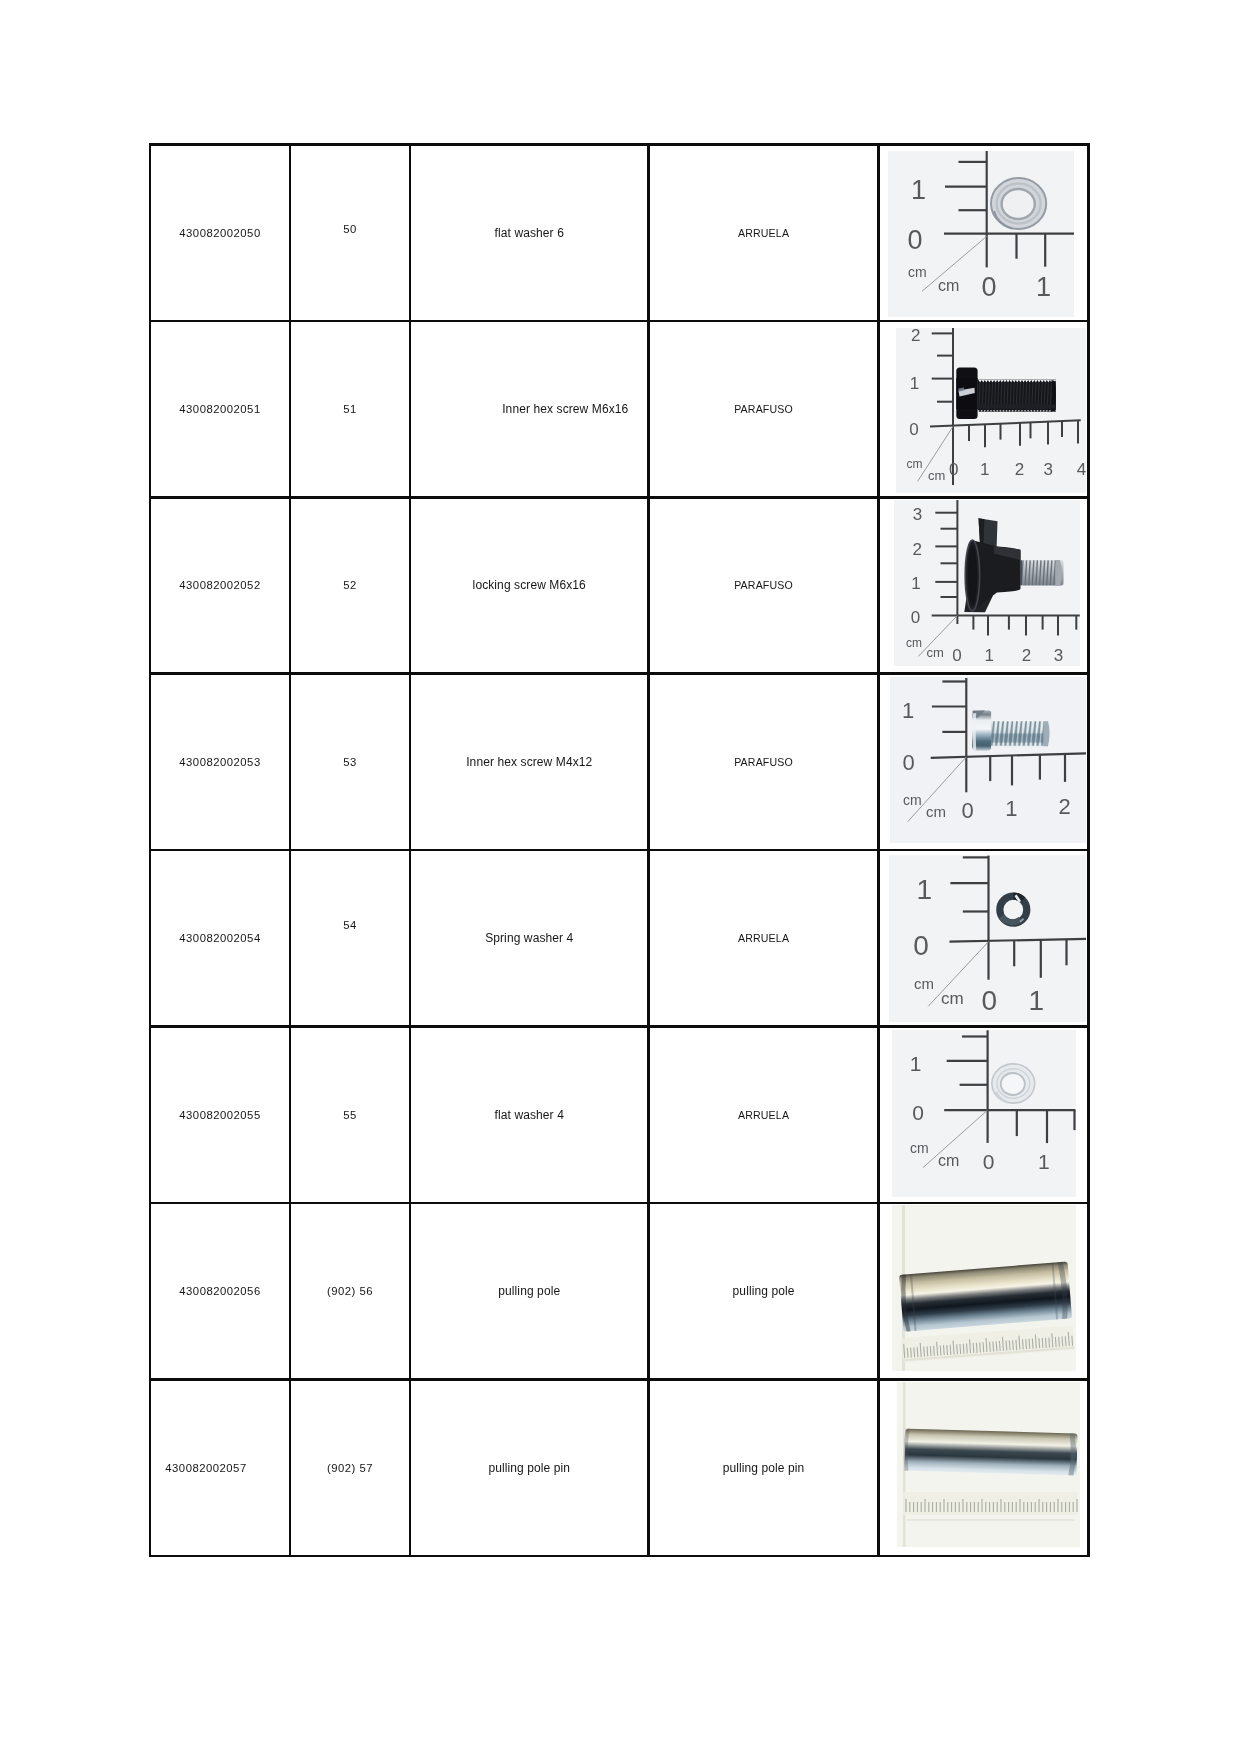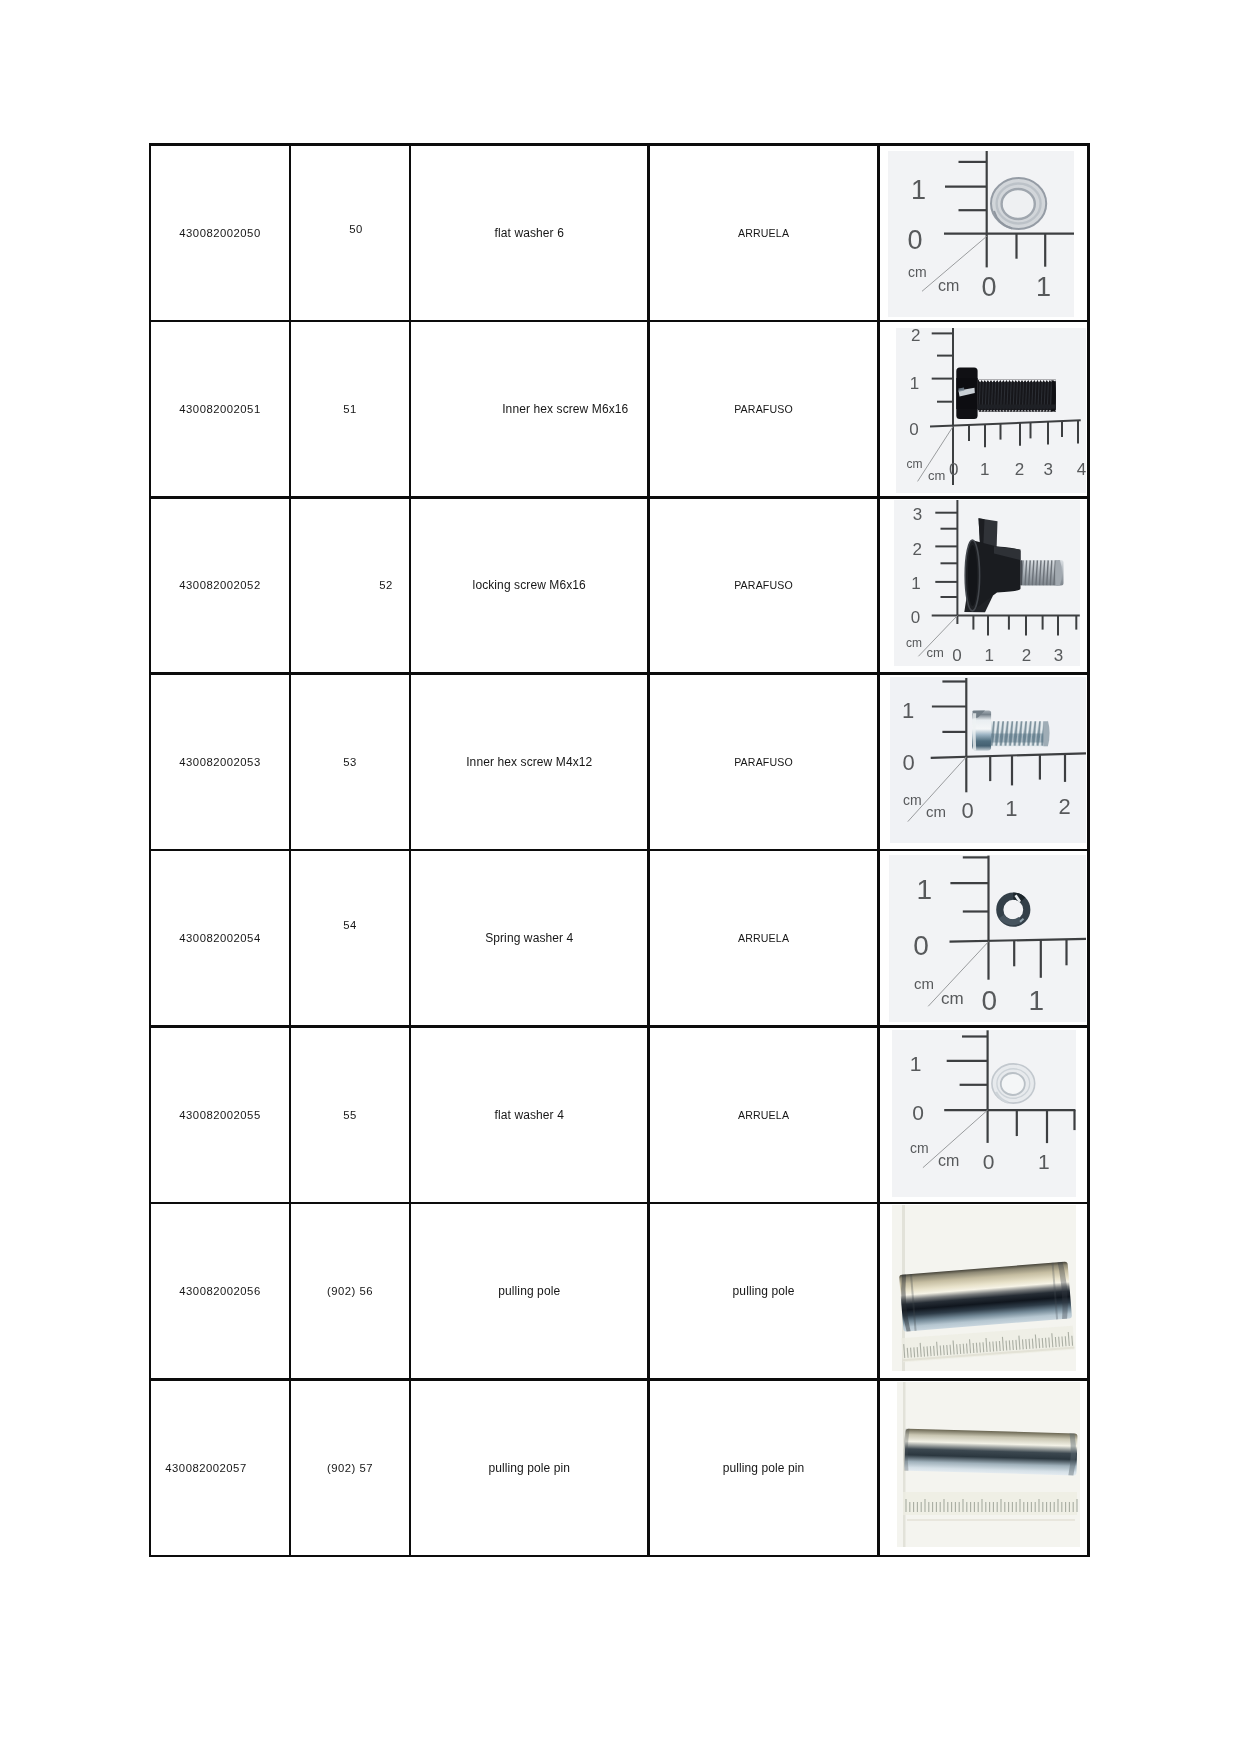--- a/index.html
+++ b/index.html
@@ -40,37 +40,37 @@
 
 <div class="hl" style="left:148.70px;top:1201.80px;width:941.10px;height:2.6px"></div>
 
 <div class="hl" style="left:148.70px;top:1378.25px;width:941.10px;height:2.6px"></div>
 
 <div class="hl" style="left:148.70px;top:1554.70px;width:941.10px;height:2.6px"></div>
 </div>
 
 <div class="cell" style="left:150.0px;top:144.4px;width:140.0px;height:176.5px;font-size:11.3px;letter-spacing:0.5px;">430082002050</div>
 
-<div class="cell" style="left:290.0px;top:144.4px;width:120.0px;height:170px;font-size:11.3px;letter-spacing:0.5px;padding-left:6px;">50</div>
+<div class="cell" style="left:290.0px;top:144.4px;width:120.0px;height:170px;font-size:11.3px;letter-spacing:0.5px;">50</div>
 
 <div class="cell" style="left:410.0px;top:144.4px;width:238.5px;height:176.5px;font-size:12px;letter-spacing:0.1px;">flat washer 6</div>
 
 <div class="cell" style="left:648.5px;top:144.4px;width:230.1px;height:176.5px;font-size:10.6px;letter-spacing:0.15px;">ARRUELA</div>
 
 <div class="cell" style="left:150.0px;top:320.9px;width:140.0px;height:176.4px;font-size:11.3px;letter-spacing:0.5px;">430082002051</div>
 
 <div class="cell" style="left:290.0px;top:320.9px;width:120.0px;height:176.4px;font-size:11.3px;letter-spacing:0.5px;">51</div>
 
 <div class="cell" style="left:410.0px;top:320.9px;width:238.5px;height:176.4px;font-size:12px;letter-spacing:0.1px;margin-left:36px;">Inner hex screw M6x16</div>
 
 <div class="cell" style="left:648.5px;top:320.9px;width:230.1px;height:176.4px;font-size:10.6px;letter-spacing:0.15px;">PARAFUSO</div>
 
 <div class="cell" style="left:150.0px;top:497.3px;width:140.0px;height:176.4px;font-size:11.3px;letter-spacing:0.5px;">430082002052</div>
 
-<div class="cell" style="left:290.0px;top:497.3px;width:120.0px;height:176.4px;font-size:11.3px;letter-spacing:0.5px;padding-left:36px;">52</div>
+<div class="cell" style="left:290.0px;top:497.3px;width:120.0px;height:176.4px;font-size:11.3px;letter-spacing:0.5px;">52</div>
 
 <div class="cell" style="left:410.0px;top:497.3px;width:238.5px;height:176.4px;font-size:12px;letter-spacing:0.1px;">locking screw M6x16</div>
 
 <div class="cell" style="left:648.5px;top:497.3px;width:230.1px;height:176.4px;font-size:10.6px;letter-spacing:0.15px;">PARAFUSO</div>
 
 <div class="cell" style="left:150.0px;top:673.7px;width:140.0px;height:176.5px;font-size:11.3px;letter-spacing:0.5px;">430082002053</div>
 
 <div class="cell" style="left:290.0px;top:673.7px;width:120.0px;height:176.5px;font-size:11.3px;letter-spacing:0.5px;">53</div>
 
 <div class="cell" style="left:410.0px;top:673.7px;width:238.5px;height:176.5px;font-size:12px;letter-spacing:0.1px;">Inner hex screw M4x12</div>

